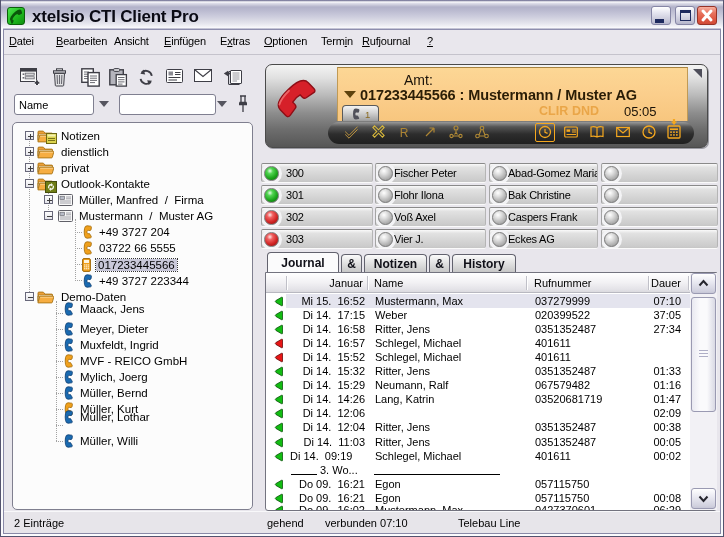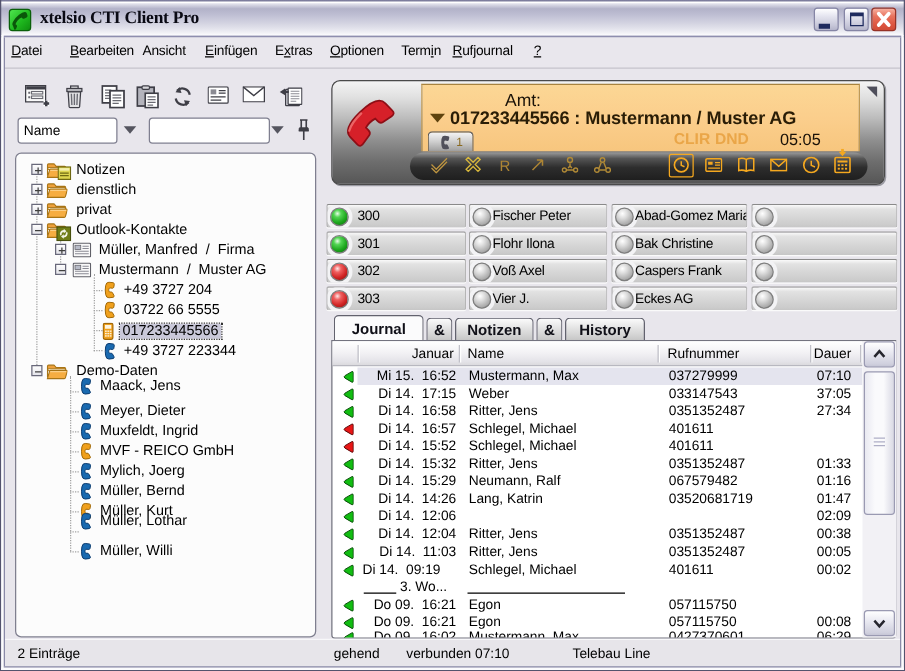--- a/index.html
+++ b/index.html
@@ -16,21 +16,21 @@
   #frame-bottom{left:0;top:536px;width:724px;height:1px;background:#53536e;z-index:50;}
   #frame-bottom2{left:1px;top:534px;width:722px;height:2px;background:#fbfbfd;z-index:50;}
   #frame-bottom3{left:3px;top:533px;width:718px;height:1px;background:#8a8aa8;z-index:50;}
   
   #titlebar{left:0;top:0;width:724px;height:30px;
     background:linear-gradient(180deg,#5c5c84 0px,#ffffff 2px,#e2e2ec 3px,#b2b2c9 7px,
       #bcbcd1 11px,#c8c8da 15px,#d5d5e2 19px,#e3e3ec 23px,#f0f0f5 26px,#fbfbfd 28px,#8e8eae 29px,#8e8eae 30px);}
   #appicon{left:7px;top:7px;width:18px;height:18px;border-radius:3px;
     background:linear-gradient(135deg,#4fe54f 0%,#1fba1f 55%,#0f8f0f 100%);
     border:1px solid #0a600a;box-sizing:border-box;}
-  #title{left:32px;top:7px;font-size:14px;font-weight:bold;color:#0a0a14;letter-spacing:-0.2px;font-family:Liberation Serif, serif;}
+  #title{left:32px;top:7px;font-size:17px;font-weight:bold;color:#0a0a14;letter-spacing:-0.2px;}
   .winbtn{top:6px;width:20px;height:19px;border-radius:3px;box-sizing:border-box;}
   #btn-min,#btn-max{background:linear-gradient(180deg,#ffffff 0%,#e8e8f2 30%,#c6c6d8 80%,#b4b4ca 100%);
     border:1px solid #8585a5;}
   #btn-min{left:651px;}
   #btn-max{left:675px;}
   #btn-close{left:697px;background:linear-gradient(180deg,#f7b0a0 0%,#e8735e 35%,#dd5540 75%,#d04b37 100%);
     border:1px solid #963226;}
   
   #menubar{left:4px;top:30px;width:716px;height:24px;background:#e9e7ed;}
   .menu{position:absolute;top:5px;font-size:11px;color:#000;letter-spacing:-0.2px;}
@@ -594,21 +594,21 @@
       <span class="jcell" style="left:109px">Mustermann, Max</span>
       <span class="jcell" style="left:269px">037279999</span>
       <span class="jcell" style="left:355px;width:60px;text-align:right">07:10</span>
     </div>
     <div class="jrow" style="left:0;top:16.1px;width:424px;">
       <svg class="tri" style="left:8px" viewBox="0 0 9 11">
         <path d="M8.6 2 Q8.6 0.9 7.5 1.3 L2 4.5 Q0.5 5.5 2 6.5 L7.5 9.7 Q8.6 10.1 8.6 9 Z" fill="#12bd12" stroke="#0b4d0b" stroke-width="0.8"></path>
       </svg>
       <span class="jcell" style="left:24px;width:75px;text-align:right">Di 14.&nbsp;&nbsp;17:15</span>
       <span class="jcell" style="left:109px">Weber</span>
-      <span class="jcell" style="left:269px">033147543</span>
+      <span class="jcell" style="left:269px">020399522</span>
       <span class="jcell" style="left:355px;width:60px;text-align:right">37:05</span>
     </div>
     <div class="jrow" style="left:0;top:30.1px;width:424px;">
       <svg class="tri" style="left:8px" viewBox="0 0 9 11">
         <path d="M8.6 2 Q8.6 0.9 7.5 1.3 L2 4.5 Q0.5 5.5 2 6.5 L7.5 9.7 Q8.6 10.1 8.6 9 Z" fill="#12bd12" stroke="#0b4d0b" stroke-width="0.8"></path>
       </svg>
       <span class="jcell" style="left:24px;width:75px;text-align:right">Di 14.&nbsp;&nbsp;16:58</span>
       <span class="jcell" style="left:109px">Ritter, Jens</span>
       <span class="jcell" style="left:269px">0351352487</span>
       <span class="jcell" style="left:355px;width:60px;text-align:right">27:34</span>

